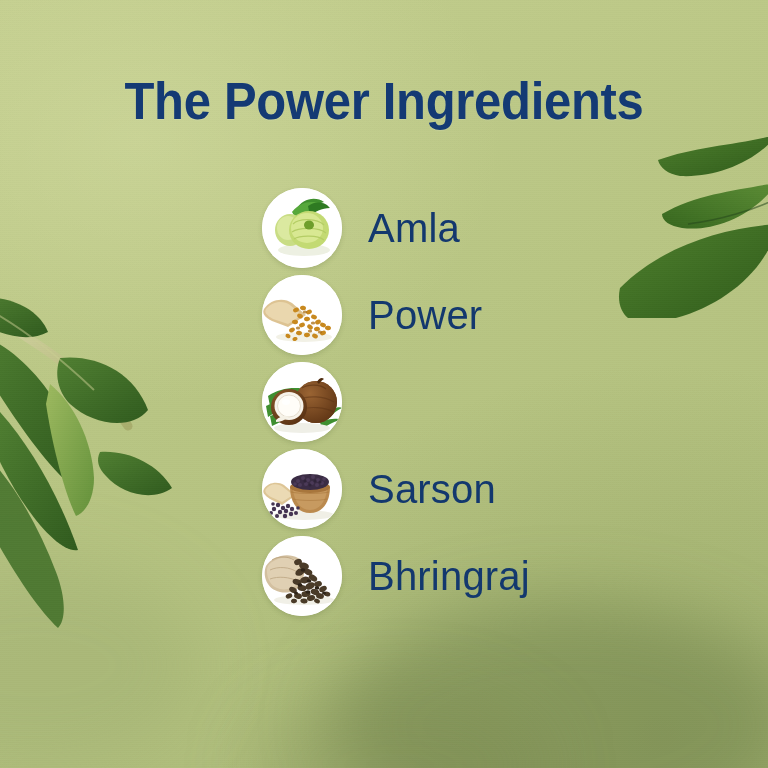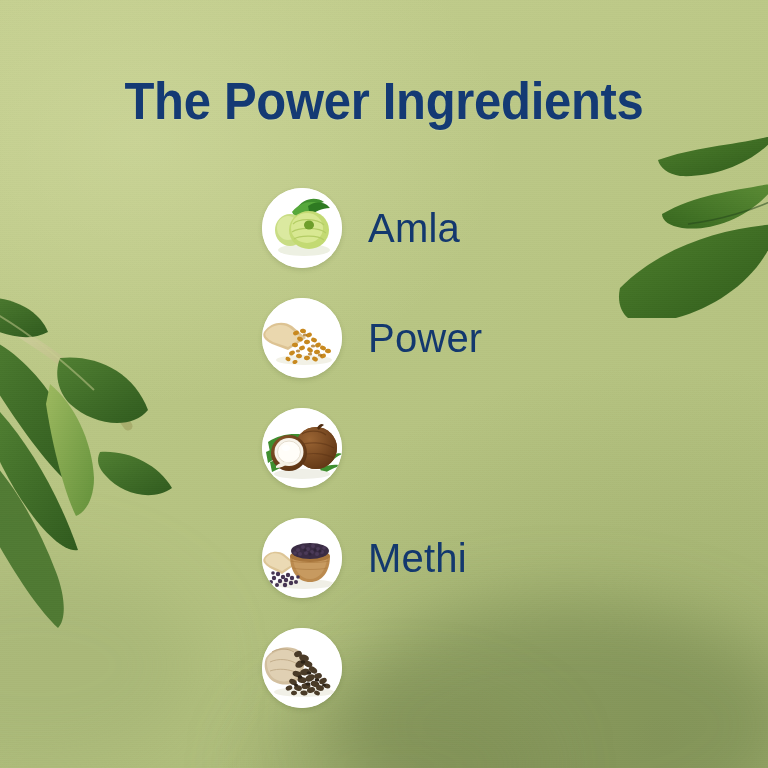--- a/index.html
+++ b/index.html
@@ -59,21 +59,21 @@
     transform:scaleX(0.96);
     text-shadow:0 1px 0 rgba(255,255,255,0.12);
     white-space:nowrap;
   }
 
   
   #list {
     position:absolute;
     left:262px; top:188px;
     display:flex; flex-direction:column;
-    gap:30px;
+    gap:7px;
   }
   .row { display:flex; align-items:center; height:80px; }
 
   .badge {
     width:80px; height:80px; min-width:80px;
     border-radius:50%;
     background:#ffffff;
     overflow:hidden; position:relative;
     box-shadow:0 2px 5px rgba(60,75,35,0.18);
   }
@@ -294,21 +294,21 @@
               <circle cx="29" cy="65" r="2.2"></circle>
             <circle cx="23" cy="67" r="2.2"></circle>
               <circle cx="15" cy="67" r="2"></circle>
             <circle cx="34" cy="64" r="2"></circle>
               <circle cx="9" cy="64" r="2"></circle>
             <circle cx="36" cy="59" r="1.8"></circle>
               <circle cx="11" cy="55" r="1.8"></circle>
           </g>
         </svg>
       </div>
-      <div class="label">Methi</div>
+      <div class="label">Sarson</div>
     </div>
 
     <div class="row">
       <div class="badge">
         <svg viewBox="0 0 80 80">
           <rect width="80" height="80" fill="#ffffff"></rect>
           <ellipse cx="42" cy="64" rx="30" ry="5" fill="#f1f0e7"></ellipse>
           <path d="M4 30 C10 20 26 16 36 22 C44 27 44 40 38 50 C30 60 12 58 6 48 C2 42 2 35 4 30 Z" fill="#d3c0a0"></path>
           <path d="M6 30 C12 22 26 19 34 24 C41 29 40 40 35 48 C28 56 13 55 8 46 C5 41 4 34 6 30 Z" fill="#e0d0b3"></path>
           <path d="M10 24 C16 20 26 20 32 24" stroke="#bfa884" stroke-width="1" fill="none"></path>
@@ -342,16 +342,17 @@
             <ellipse cx="41" cy="34" rx="2.4" ry="1.8"></ellipse>
             <ellipse cx="47" cy="45" rx="2.4" ry="1.8"></ellipse>
             <ellipse cx="38" cy="49" rx="2.4" ry="1.8"></ellipse>
             <ellipse cx="55" cy="52" rx="2.4" ry="1.8"></ellipse>
             <ellipse cx="46" cy="56" rx="2.4" ry="1.8"></ellipse>
             <ellipse cx="34" cy="57" rx="2" ry="1.6"></ellipse>
             <ellipse cx="62" cy="57" rx="2" ry="1.6"></ellipse>
           </g>
         </svg>
       </div>
+      <div class="label">Bhringraj</div>
     </div>
 
   </div>
 </div>
 
 </body></html>

